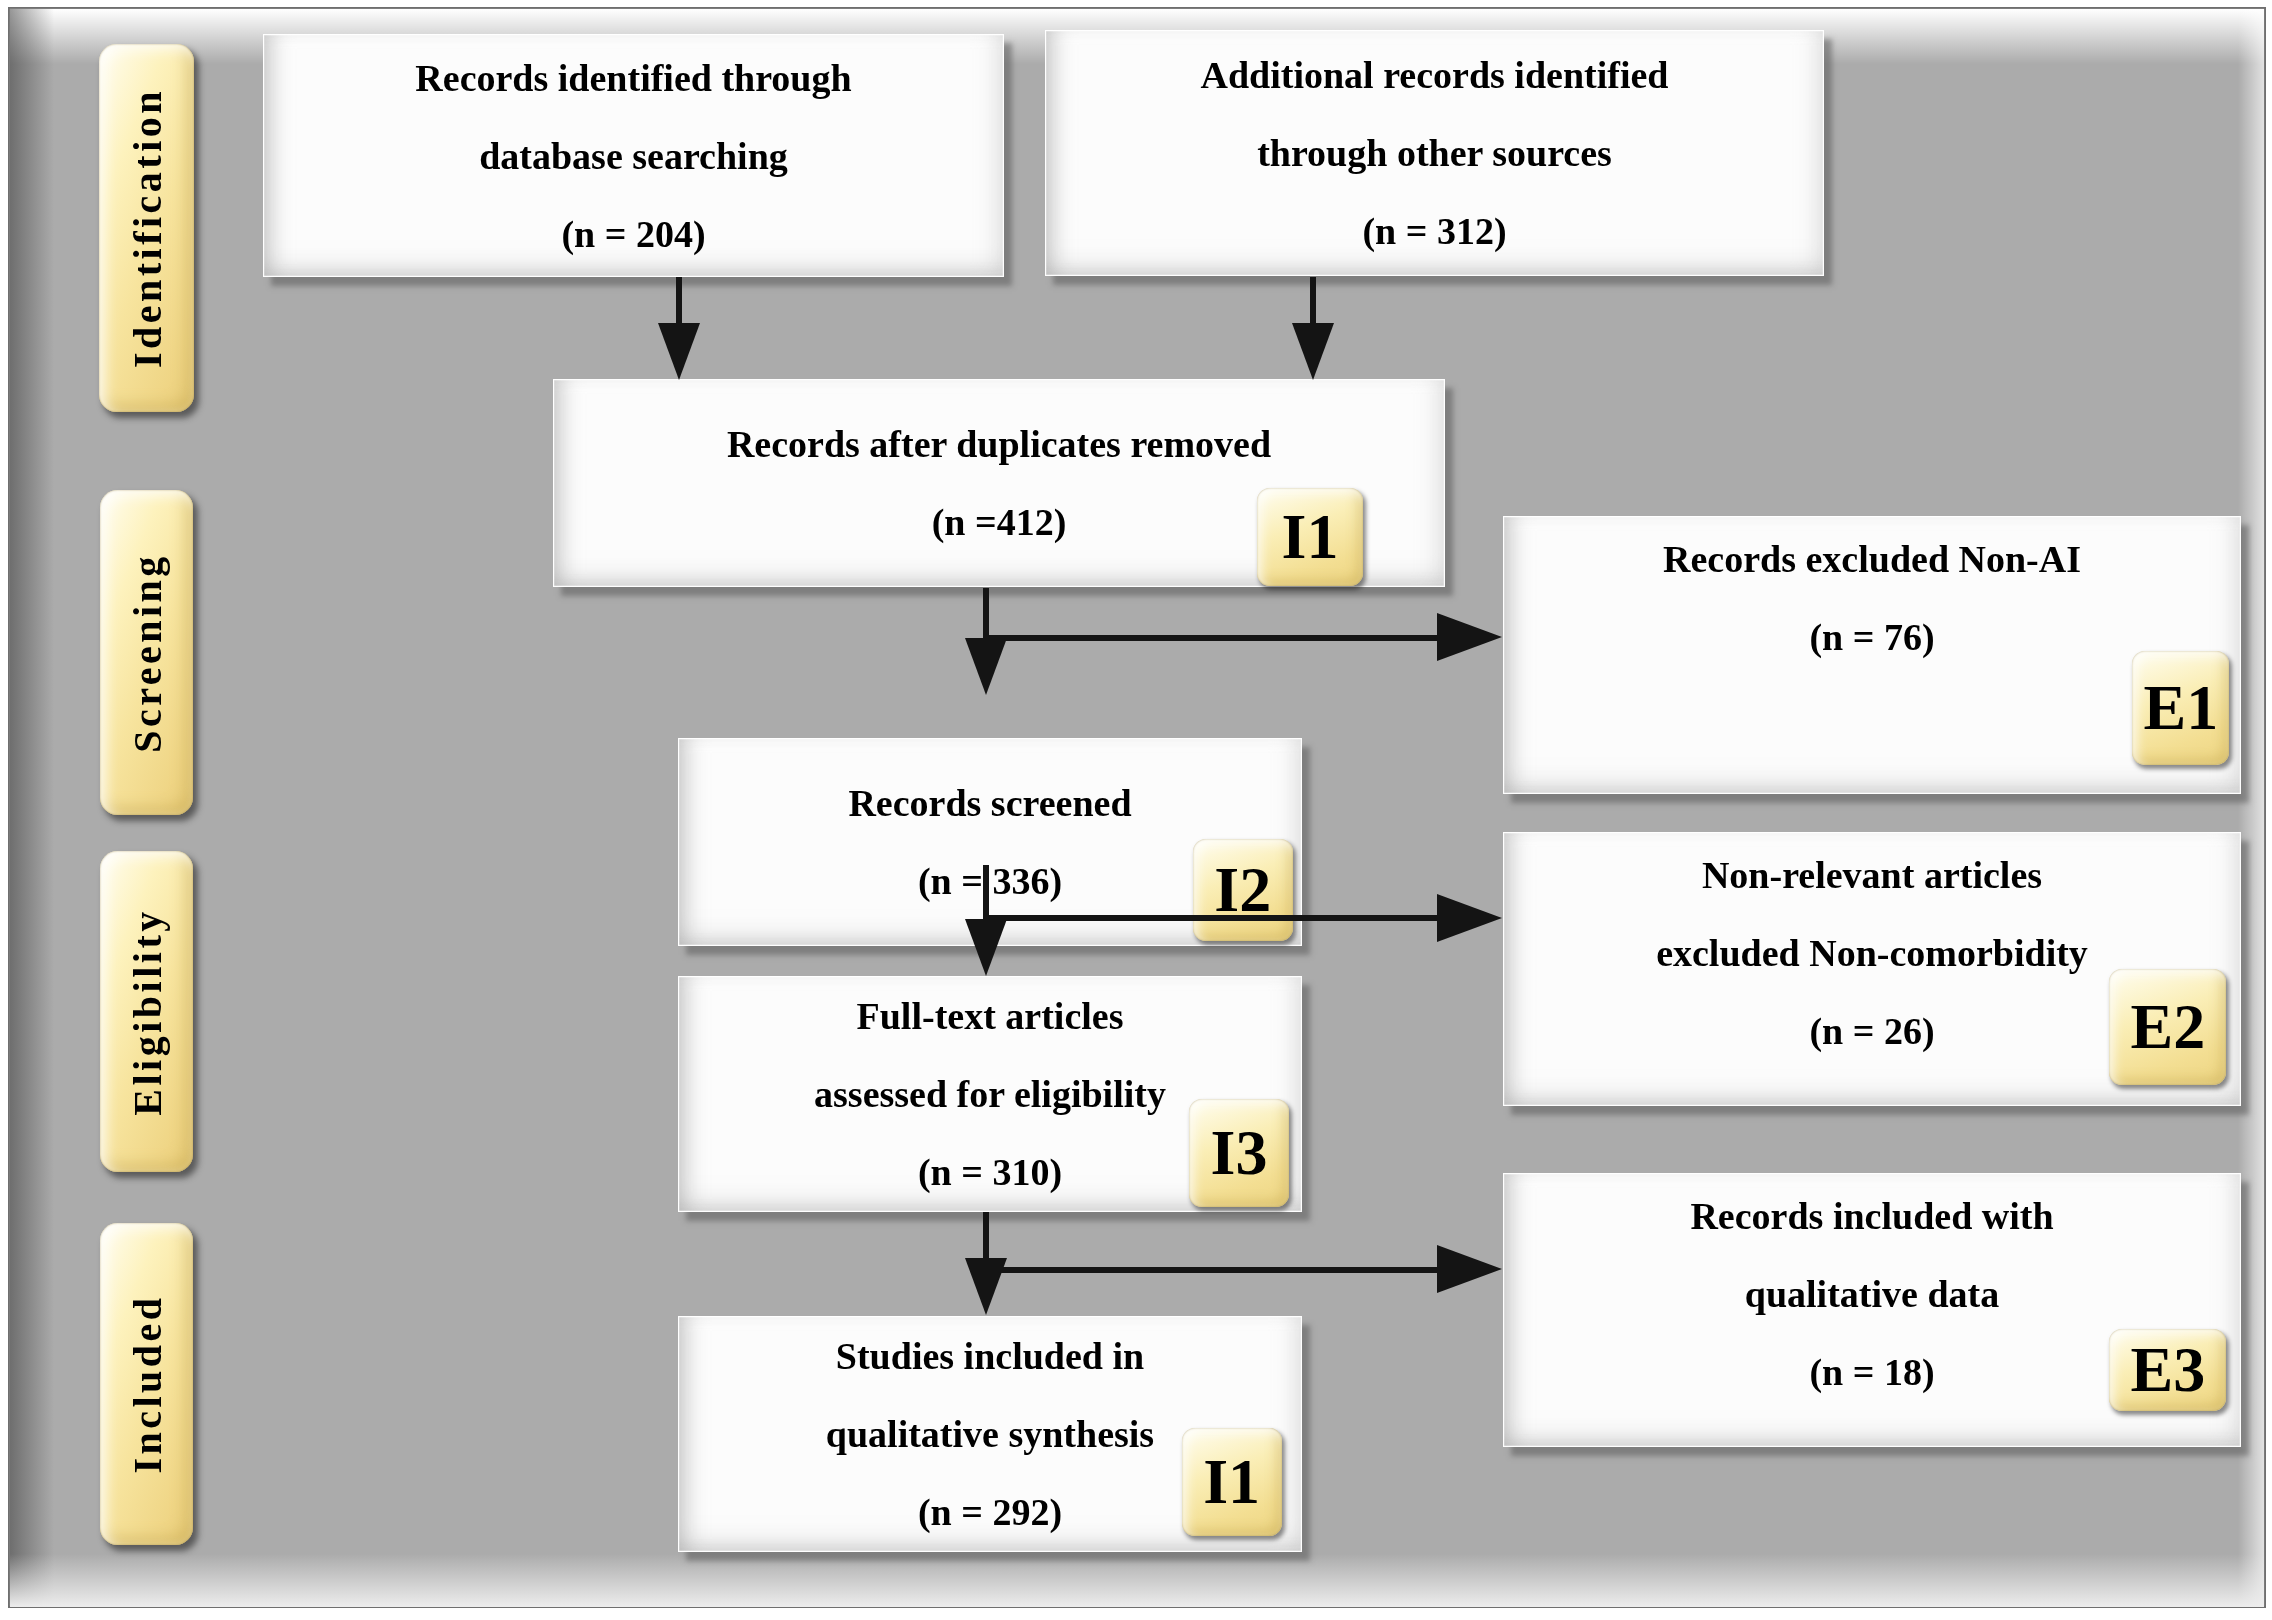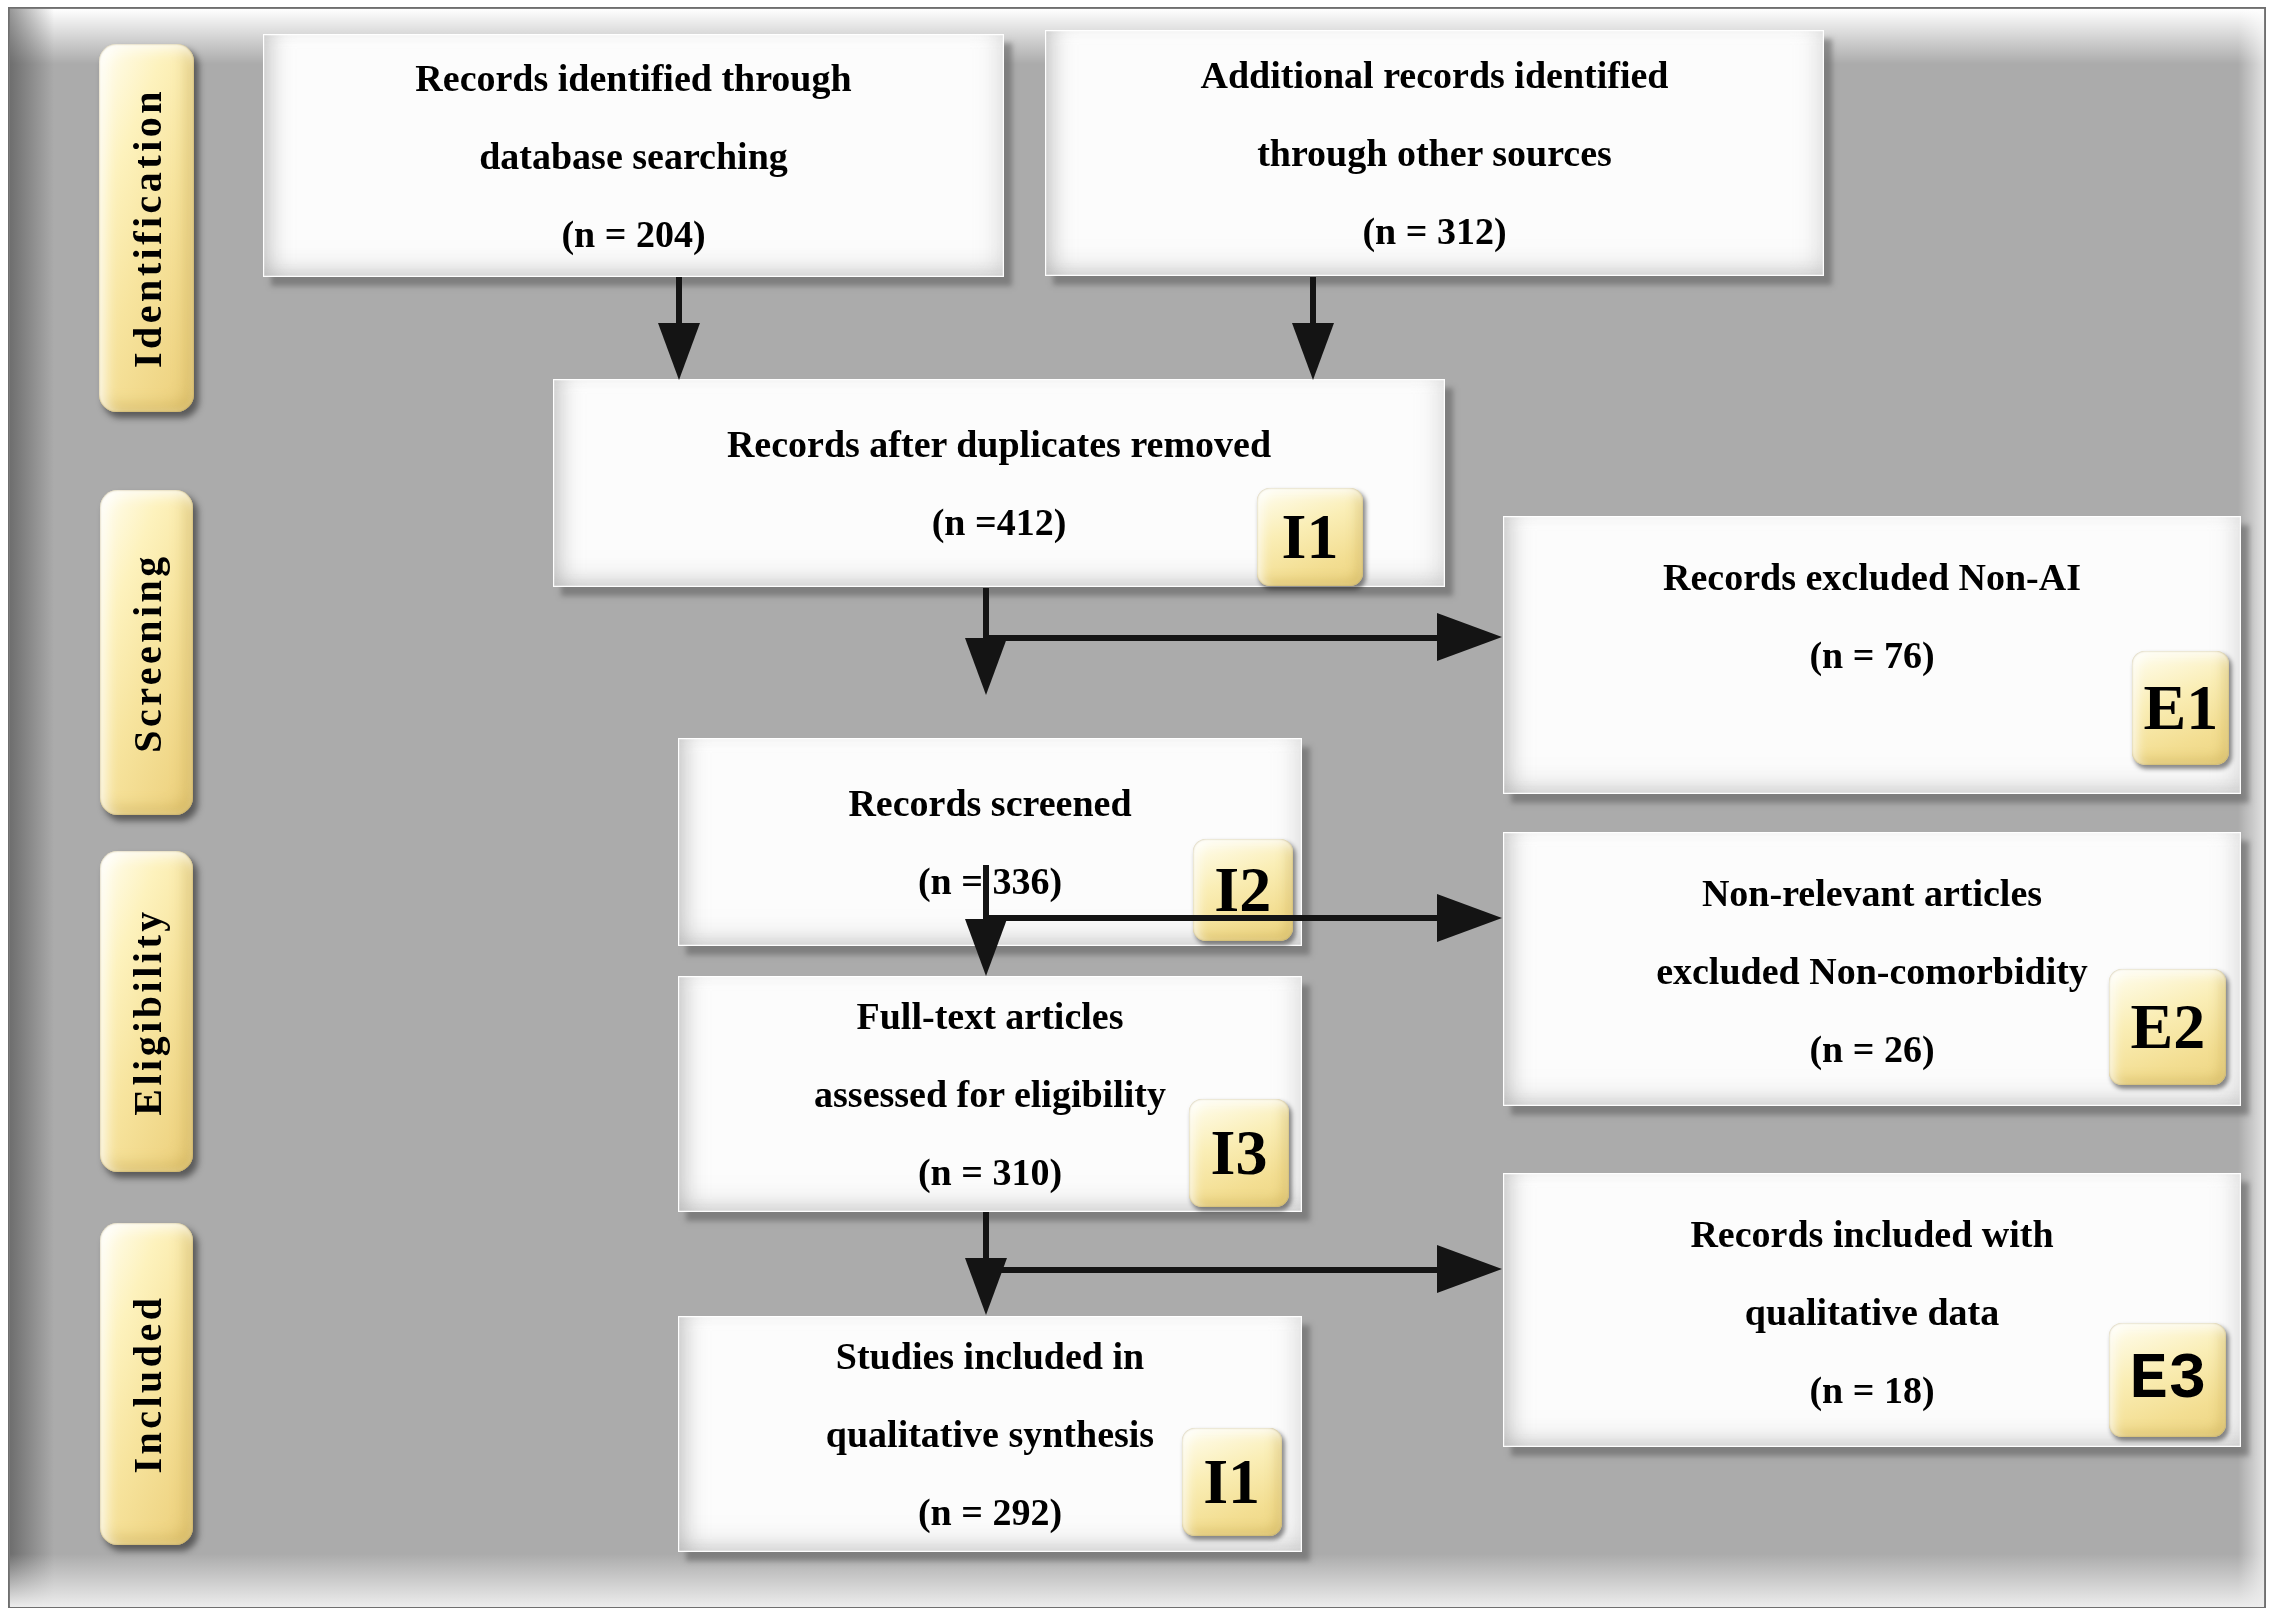--- a/index.html
+++ b/index.html
@@ -27,21 +27,21 @@
     background:#fcfcfc;
     box-shadow:
       8.2px 9.3px 5.3px rgba(90,90,90,0.55),
       inset 0 0 0 1.2px #ffffff,
       inset 18.7px 0 24.5px -14px rgba(145,145,145,0.60),
       inset -18.7px 0 24.5px -14px rgba(185,185,185,0.45),
       inset 0 21px 27px -16.3px #ffffff,
       inset 0 -21px 27px -16.3px rgba(160,160,160,0.50);
   }
   .wbox .line { font-size:38px; line-height:78px; white-space:nowrap; }
-  .ebox { justify-content:flex-start; padding-top:22px; box-sizing:border-box; }
+  .ebox { justify-content:flex-start; padding-top:4px; box-sizing:border-box; }
 
   
   .ypill {
     position:absolute; display:flex; align-items:center; justify-content:center;
     background:linear-gradient(112deg,#fffef4 0%, #fdf2bd 28%, #f7e49e 55%, #efd585 85%, #e9cd79 100%);
     border-radius:17.5px;
     box-shadow:
       4.1px 5.3px 6.4px rgba(25,25,25,0.55),
       inset 0 0 1.8px rgba(120,95,20,0.55),
       inset 5.8px 5.8px 14px rgba(255,255,255,0.85),
@@ -147,21 +147,21 @@
   <div class="wbox ebox" style="left:1503px;top:832px;width:738px;height:274px;">
     <div class="line">Non-relevant articles</div>
     <div class="line">excluded Non-comorbidity</div>
     <div class="line">(n = 26)</div>
     <div class="tagpill" style="right:14.6px;bottom:21px;width:117px;height:116px;">E2</div>
   </div>
   <div class="wbox ebox" style="left:1503px;top:1173px;width:738px;height:274px;">
     <div class="line">Records included with</div>
     <div class="line">qualitative data</div>
     <div class="line">(n = 18)</div>
-    <div class="tagpill" style="right:14.6px;bottom:10px;width:117px;height:114px;font-family:Liberation Mono, monospace;">E3</div>
+    <div class="tagpill" style="right:14.6px;bottom:36px;width:117px;height:82px;">E3</div>
   </div>
 
   <div class="vline" style="left:676px;top:277px;height:51px;"></div>
   <div class="ah-down" style="left:658px;top:323px;"></div>
   <div class="vline" style="left:1310px;top:277px;height:51px;"></div>
   <div class="ah-down" style="left:1292px;top:323px;"></div>
 
   <div class="vline" style="left:983px;top:588px;height:55px;"></div>
   <div class="ah-down" style="left:965px;top:638px;"></div>
   <div class="hline" style="left:986px;top:635px;width:452px;"></div>

